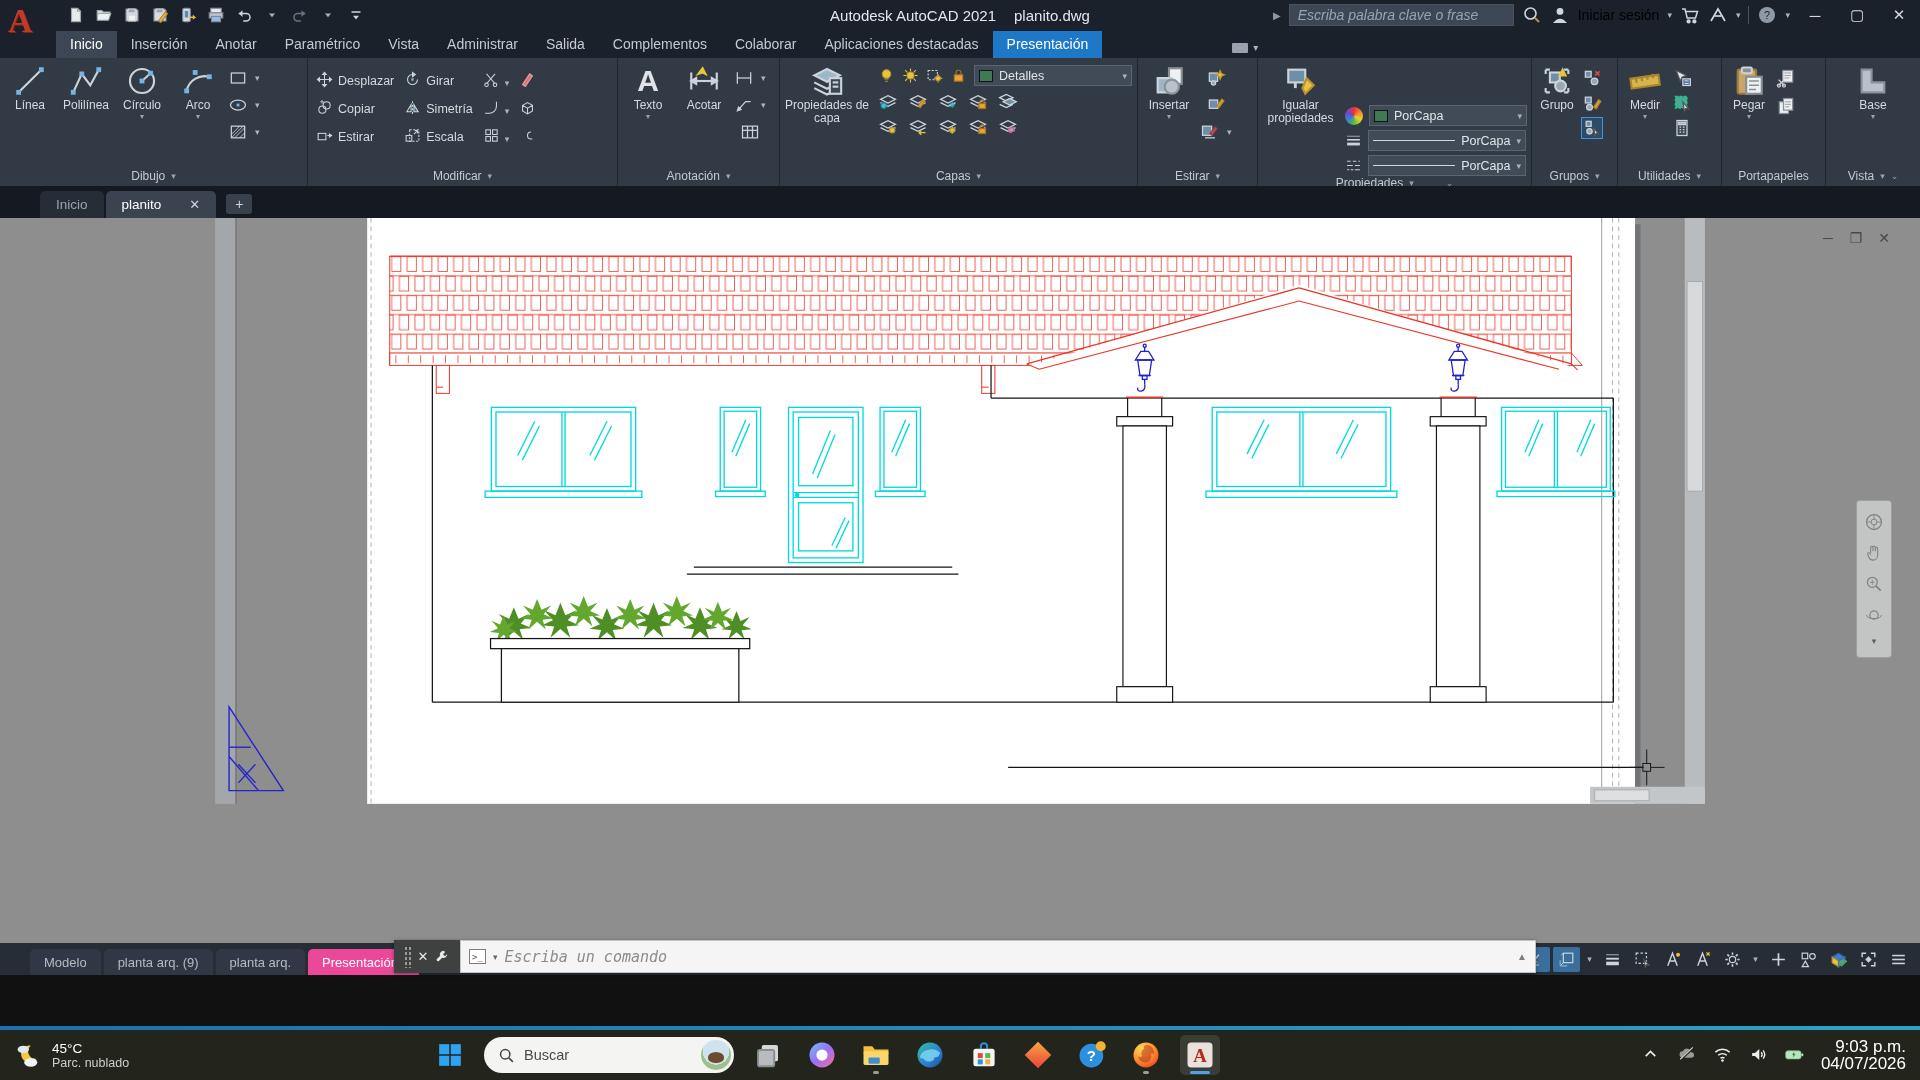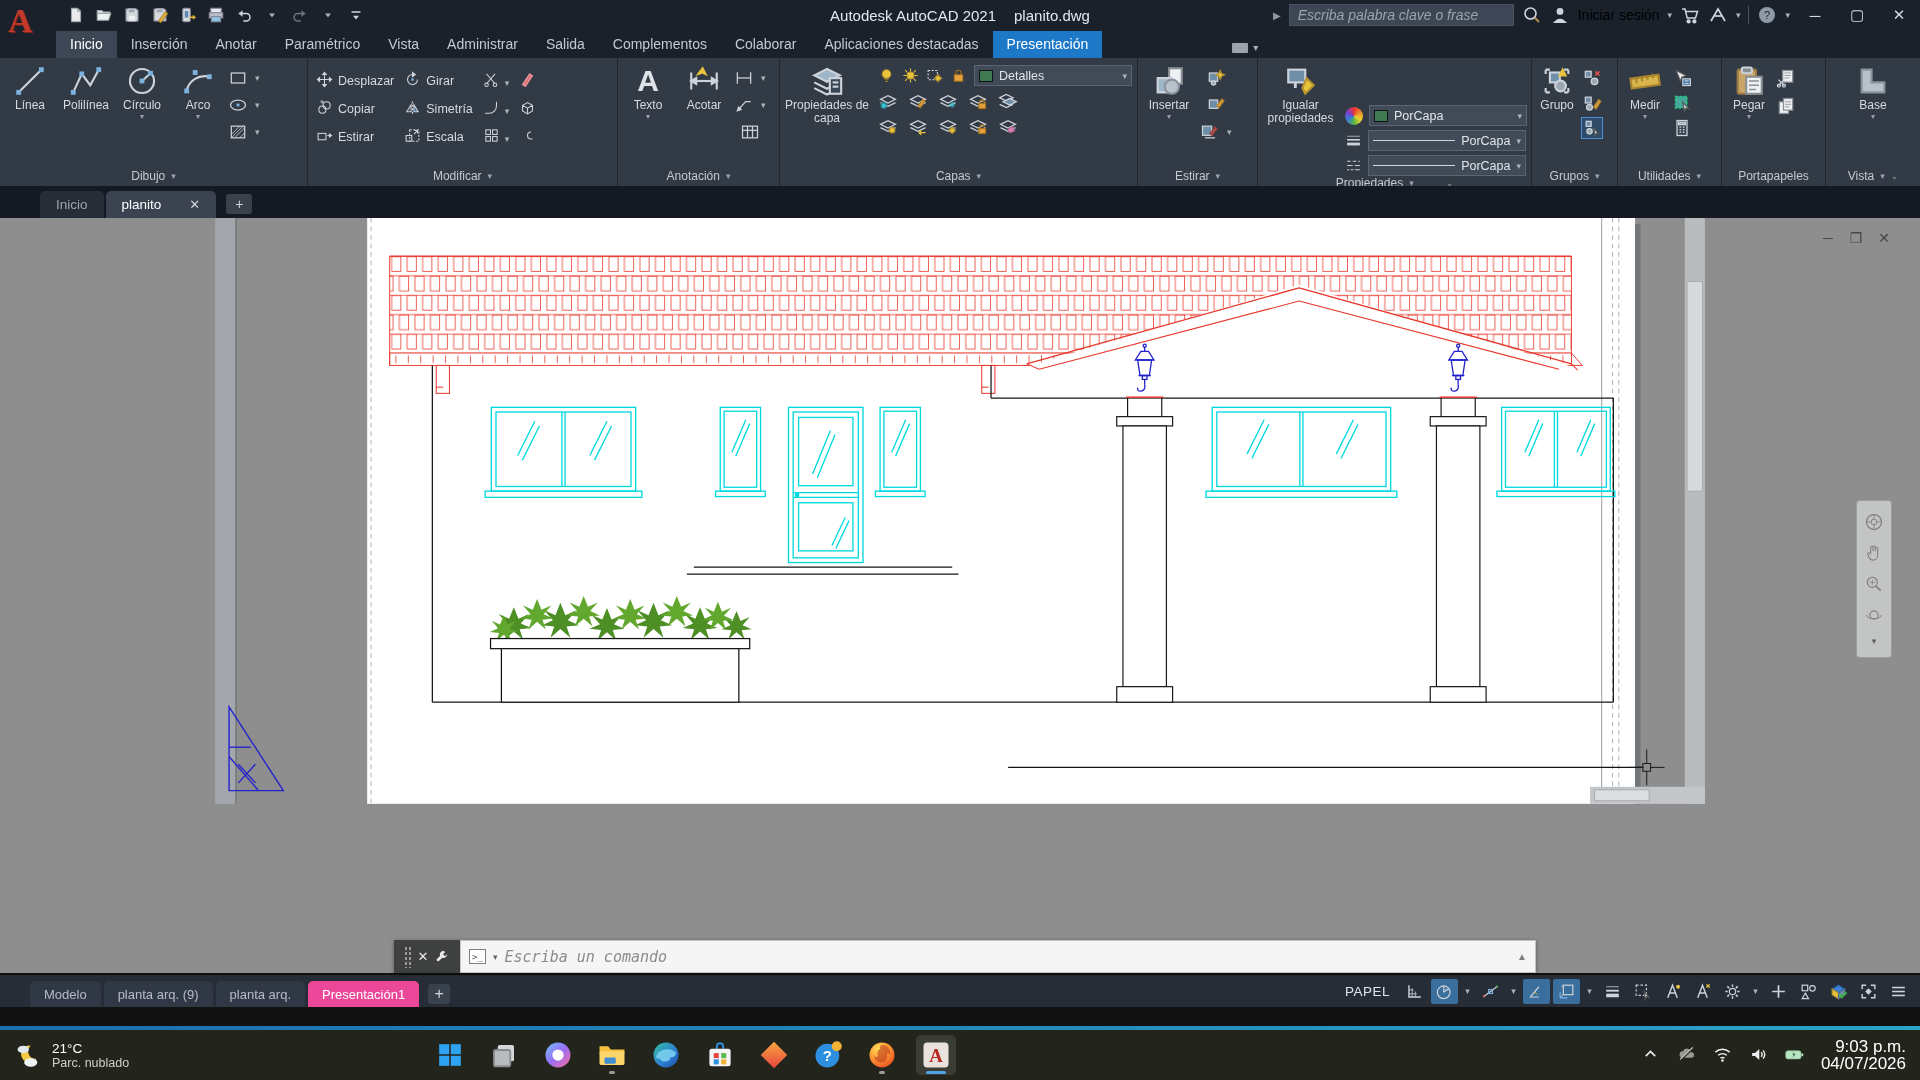--- a/index.html
+++ b/index.html
@@ -76,21 +76,21 @@
   #cmdbar{left:394px;top:940px;width:1142px;height:33px;display:flex;z-index:6;
     box-shadow:0 1px 4px rgba(0,0,0,.4);}
   #cmdgrip{width:66px;background:#3f4040;display:flex;align-items:center;justify-content:center;gap:7px;color:#e8e8e8;}
   #cmdgrip .dots{width:7px;height:22px;background-image:radial-gradient(#9a9a9a 1px, transparent 1.2px);background-size:4px 5px;}
   #cmdfield{flex:1;background:#f5f5f5;border:1px solid #c2c2c2;display:flex;align-items:center;padding:0 8px;gap:7px;}
   #cmdfield .ph{font-family:"DejaVu Sans Mono",monospace;font-style:italic;font-size:15px;color:#8b8b8b;}
   #cmdfield .up{margin-left:auto;color:#7e7e7e;font-size:10px;}
   .cmdico{width:17px;height:15px;border:1px solid #7e7e7e;background:#fff;font-size:9px;color:#555;
     display:flex;align-items:center;justify-content:center;font-family:"DejaVu Sans Mono",monospace;}
   
-  #statusrow{left:0;top:975px;width:1920px;height:32px;background:#262d36;display:flex;align-items:center;}
+  #statusrow{left:0;top:943px;width:1920px;height:32px;background:#262d36;display:flex;align-items:center;}
   #ltabs{display:flex;align-items:flex-end;height:32px;padding-left:30px;gap:3px;}
   .ltab{height:26px;margin-top:6px;padding:0 14px;display:flex;align-items:center;font-size:13px;
     background:#303845;color:#b4bcc5;border-radius:5px 5px 0 0;}
   .ltab.active{background:#ec4899;color:#fff;font-weight:normal;}
   #lplus{width:22px;height:20px;margin-left:6px;margin-bottom:3px;background:#39414c;border-radius:3px;
     color:#cfd5dc;display:flex;align-items:center;justify-content:center;}
   #statusicons{margin-left:auto;display:flex;align-items:center;gap:3px;padding-right:8px;}
   #paperlabel{color:#dfe4e9;font-size:13.5px;letter-spacing:.5px;margin-right:8px;}
   .sic{width:27px;height:25px;display:flex;align-items:center;justify-content:center;border-radius:2px;}
   .sic svg{width:19px;height:19px;}
@@ -1294,32 +1294,42 @@
 
 <div id="tealline" class="abs"></div>
 <div id="taskbar" class="abs">
   <div id="weather">
     <svg width="30" height="30" viewBox="0 0 32 32">
       <path d="M20 6 a9 9 0 1 0 6 14 a8 8 0 0 1 -6 -14" fill="#f3c944"></path>
       <ellipse cx="12" cy="10" rx="6" ry="4" fill="#dfe8ef"></ellipse>
       <ellipse cx="20" cy="24" rx="7" ry="4.5" fill="#eef3f7"></ellipse>
     </svg>
     <div>
-      <div class="wt">21°C</div>
+      <div class="wt">45°C</div>
       <div class="wd">Parc. nublado</div>
     </div>
   </div>
   <div id="centericons">
     <div class="tbtn">
       <svg width="26" height="26" viewBox="0 0 24 24">
           <rect x="2" y="2" width="9.3" height="9.3" fill="#2ea3f2"></rect>
           <rect x="12.7" y="2" width="9.3" height="9.3" fill="#2ea3f2"></rect>
           <rect x="2" y="12.7" width="9.3" height="9.3" fill="#2ea3f2"></rect>
           <rect x="12.7" y="12.7" width="9.3" height="9.3" fill="#2ea3f2"></rect>
         </svg>
+    </div>
+    <div id="searchpill">
+      <svg width="17" height="17" viewBox="0 0 20 20">
+          <circle cx="8.5" cy="8.5" r="5.5" fill="none" stroke="#444" stroke-width="1.8"></circle>
+          <line x1="12.8" y1="12.8" x2="17.5" y2="17.5" stroke="#444" stroke-width="1.8"></line>
+        </svg>
+      <span>Buscar</span>
+      <span id="beaver">
+          <span class="bv"></span>
+        </span>
     </div>
     <div id="appicons" style="display:flex;align-items:center;gap:14px;">
         <div class="tbtn">
           <span style="width: 30px; height: 30px; display: block;">
             <svg viewBox="0 0 24 24" fill="none" stroke="#ccd3da" stroke-width="1.5">
               <rect x="7" y="4" width="13" height="13" rx="1.5" fill="#e8eaec" stroke="none" opacity=".9"></rect>
               <rect x="4" y="8" width="13" height="13" rx="1.5" fill="#b9bcbf" stroke="#8a8d90"></rect>
             </svg>
           </span>
         </div>

